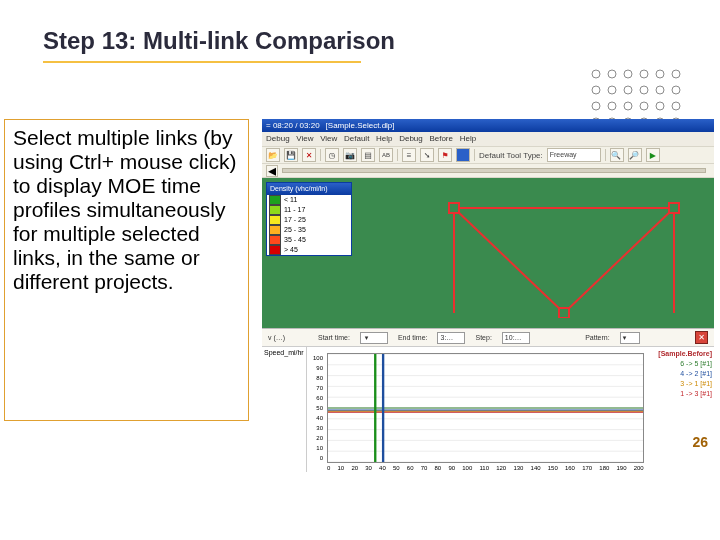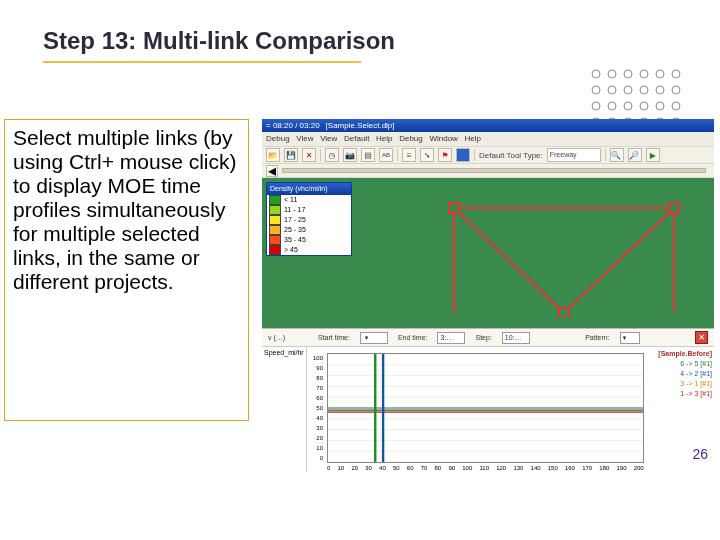--- a/index.html
+++ b/index.html
@@ -36,21 +36,21 @@
   .profile-body{display:flex;height:128px}
   .body-left{width:40px;border-right:1px solid #ccc;font-size:7px;padding:2px}
   .plot-wrap{flex:1;position:relative}
   .plot-legend{position:absolute;right:2px;top:2px;font-size:7px;line-height:10px;text-align:right}
   .leg-row{display:block}
   .lg1{color:#2f7c2f}.lg2{color:#1e4e9e}.lg3{color:#c80}.lg4{color:#c2262b}
   .yaxis{position:absolute;left:0;top:6px;bottom:12px;width:18px}
   .yaxis div{font-size:6px;line-height:10px;text-align:right;padding-right:2px;height:10px}
   .plot{position:absolute;left:20px;right:70px;top:6px;bottom:12px;border:1px solid #888}
   .xaxis{position:absolute;left:20px;right:70px;bottom:0;height:10px;display:flex;justify-content:space-between;font-size:6px}
-  .pagenum{position:absolute;right:12px;bottom:10px;font-size:14px;font-weight:normal;color:#4c1d95}
+  .pagenum{position:absolute;right:12px;bottom:22px;font-size:14px;font-weight:bold;color:#a16207}
 </style>
 </head>
 <body>
 
 <div class="slide">
   <div class="title">Step 13: Multi-link Comparison</div>
   <div class="title-underline"></div>
 
   <div class="dots">
     <svg viewBox="0 0 100 60">
@@ -93,21 +93,21 @@
       <span style="width:6px"></span>
       <span>[Sample.Select.dlp]</span>
     </div>
     <div class="menubar">
       <span>Debug</span>&nbsp;&nbsp;
       <span>View</span>&nbsp;&nbsp;
       <span>View</span>&nbsp;&nbsp;
       <span>Default</span>&nbsp;&nbsp;
       <span>Help</span>&nbsp;&nbsp;
       <span>Debug</span>&nbsp;&nbsp;
-      <span>Window</span>&nbsp;&nbsp;
+      <span>Before</span>&nbsp;&nbsp;
       <span>Help</span>
     </div>
     <div class="toolbar">
       <div class="tb-btn">📂</div>
       <div class="tb-btn">💾</div>
       <div class="tb-btn" style="color:#b00">✕</div>
       <div class="tb-sep"></div>
       <div class="tb-btn">◷</div>
       <div class="tb-btn">📷</div>
       <div class="tb-btn">▤</div>

